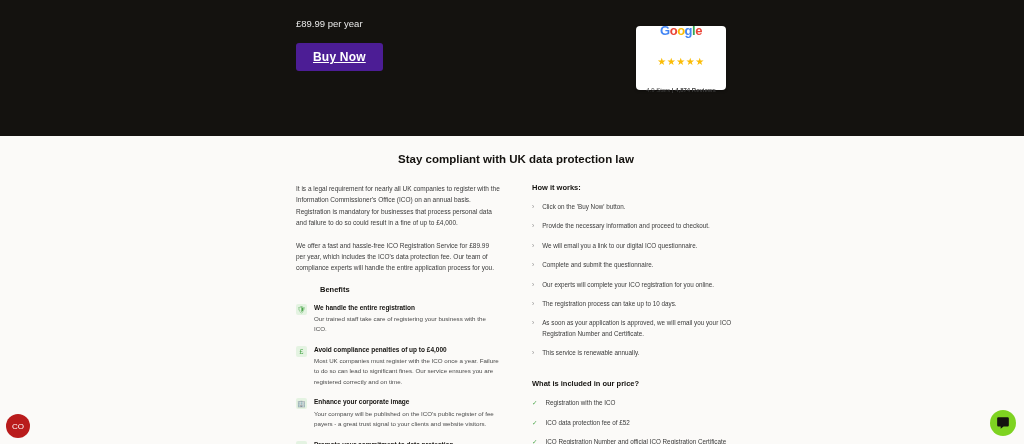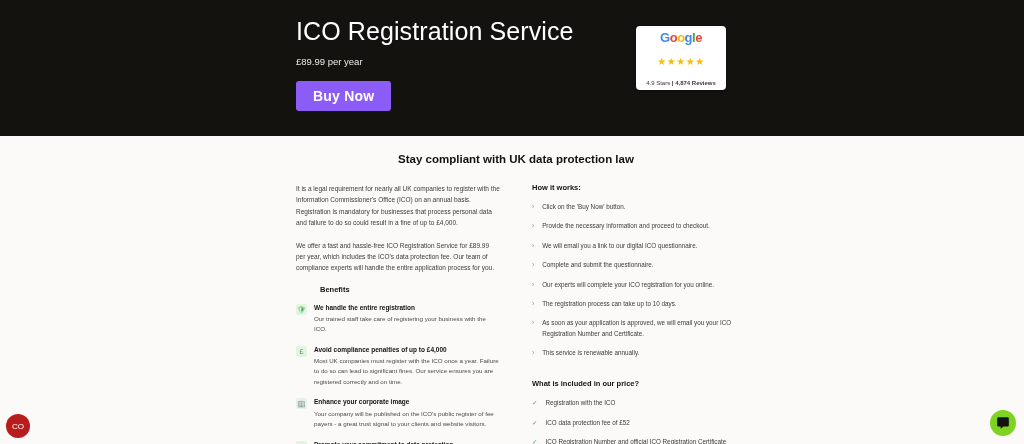--- a/index.html
+++ b/index.html
@@ -34,45 +34,46 @@
     margin: 0 0 10px 0;
     line-height: 1.1;
   }
   .hero-price {
     color: #e9e9e9;
     font-size: 9.5px;
     margin: 0 0 14px 0;
   }
   .buy-btn {
     display: inline-block;
-    background: #8b5cf6;
+    background: #4c1d95;
     color: #ffffff;
-    font-size: 14px;
+    font-size: 12px;
     font-weight: 700;
     padding: 7px 17px;
     border: none;
     border-radius: 3px;
     cursor: pointer;
     letter-spacing: 0.2px;
+    text-decoration: underline;
   }
 
   
   .google-card {
     position: absolute;
     left: 636px;
     top: 26px;
     width: 90px;
     height: 64px;
     background: #ffffff;
     border-radius: 4px;
     display: flex;
     flex-direction: column;
     align-items: center;
     justify-content: center;
-    gap: 13px;
+    gap: 20px;
     box-shadow: 0 1px 3px rgba(0,0,0,0.3);
   }
   .g-logo { font-size: 13px; font-weight: 700; letter-spacing: -0.5px; line-height: 1; }
   .g-logo .b { color: #4285F4; }
   .g-logo .r { color: #EA4335; }
   .g-logo .y { color: #FBBC05; }
   .g-logo .g { color: #34A853; }
   .g-stars { color: #FBBC05; font-size: 10px; letter-spacing: 0.5px; line-height: 1; }
   .g-meta { font-size: 6px; color: #3c3c3c; line-height: 1; }
   .g-meta b { font-weight: 700; }
@@ -182,21 +183,20 @@
     display: flex; align-items: center; justify-content: center;
     cursor: pointer;
   }
   .chat-bubble svg { width: 14px; height: 14px; fill: #14120f; }
 </style>
 </head>
 <body>
 
 <div class="hero">
   <div class="hero-inner">
-    <h1 class="hero-title">ICO Registration Service</h1>
     <p class="hero-price">£89.99 per year</p>
     <button class="buy-btn">Buy Now</button>
   </div>
 
   <div class="google-card">
     <div class="g-logo"><span class="b">G</span><span class="r">o</span><span class="y">o</span><span class="b">g</span><span class="g">l</span><span class="r">e</span></div>
     <div class="g-stars">★★★★★</div>
     <div class="g-meta">
       <span>4.9 Stars</span>
       <b>|</b>

